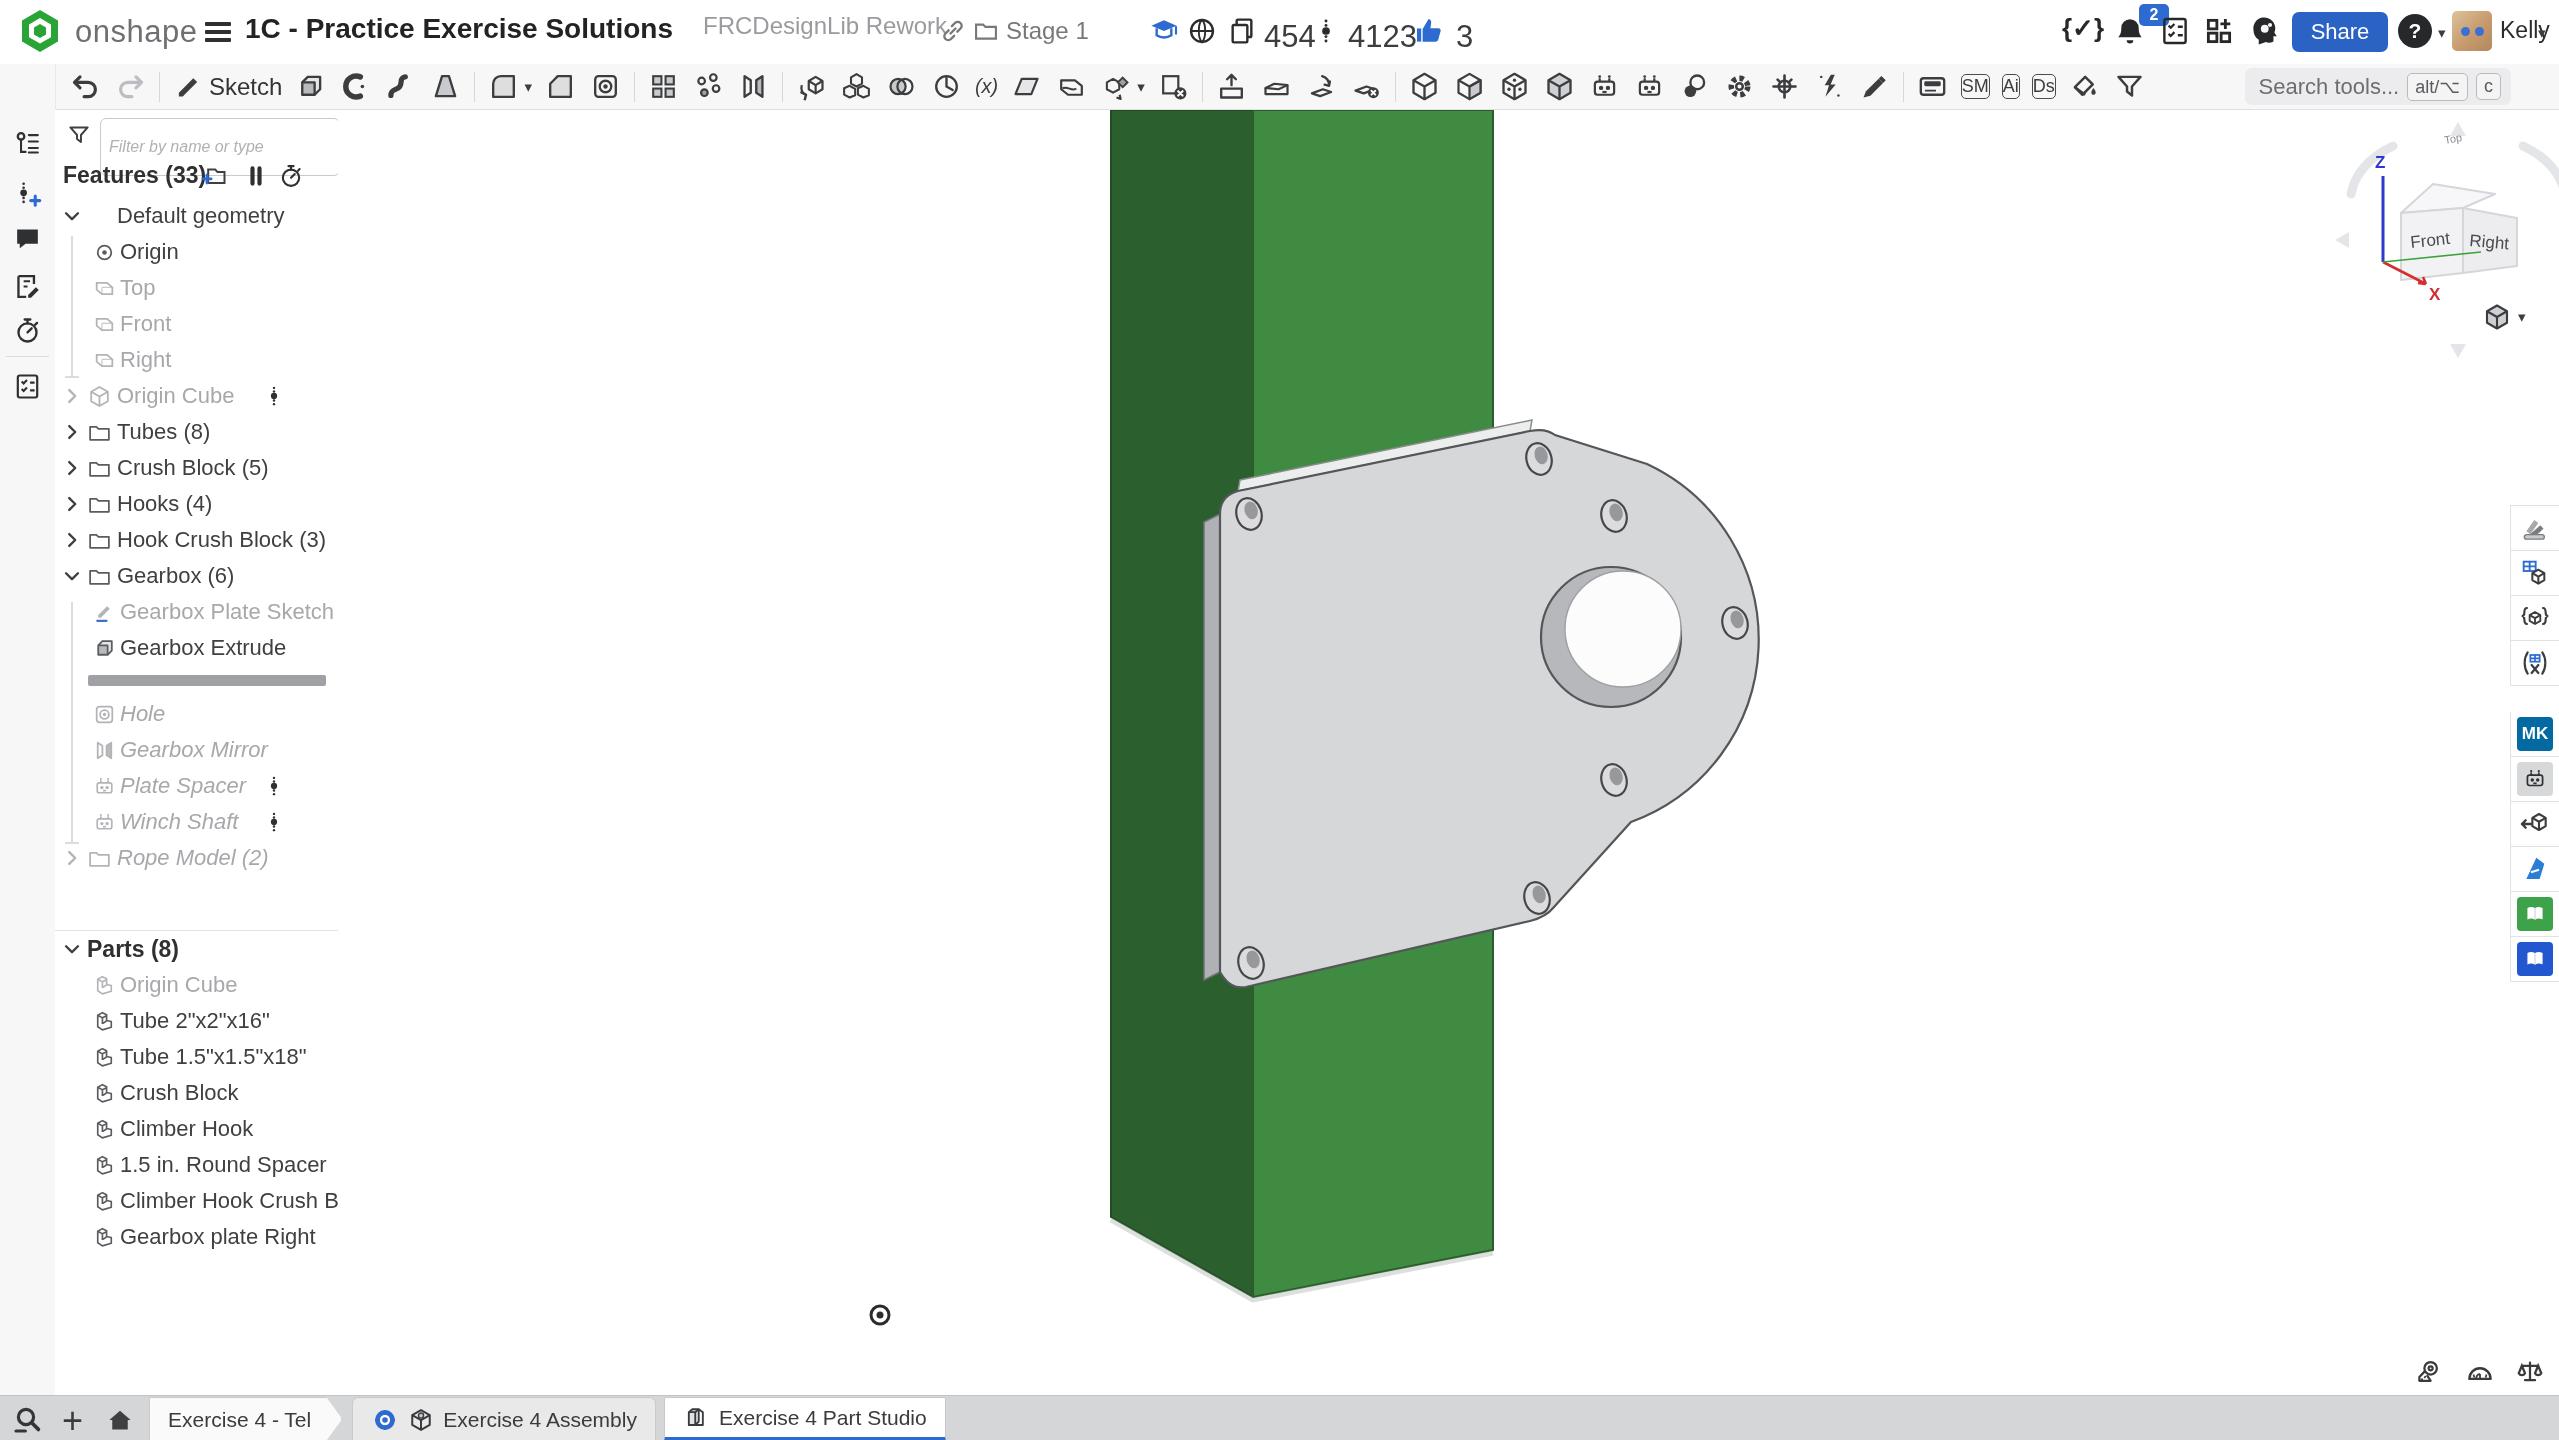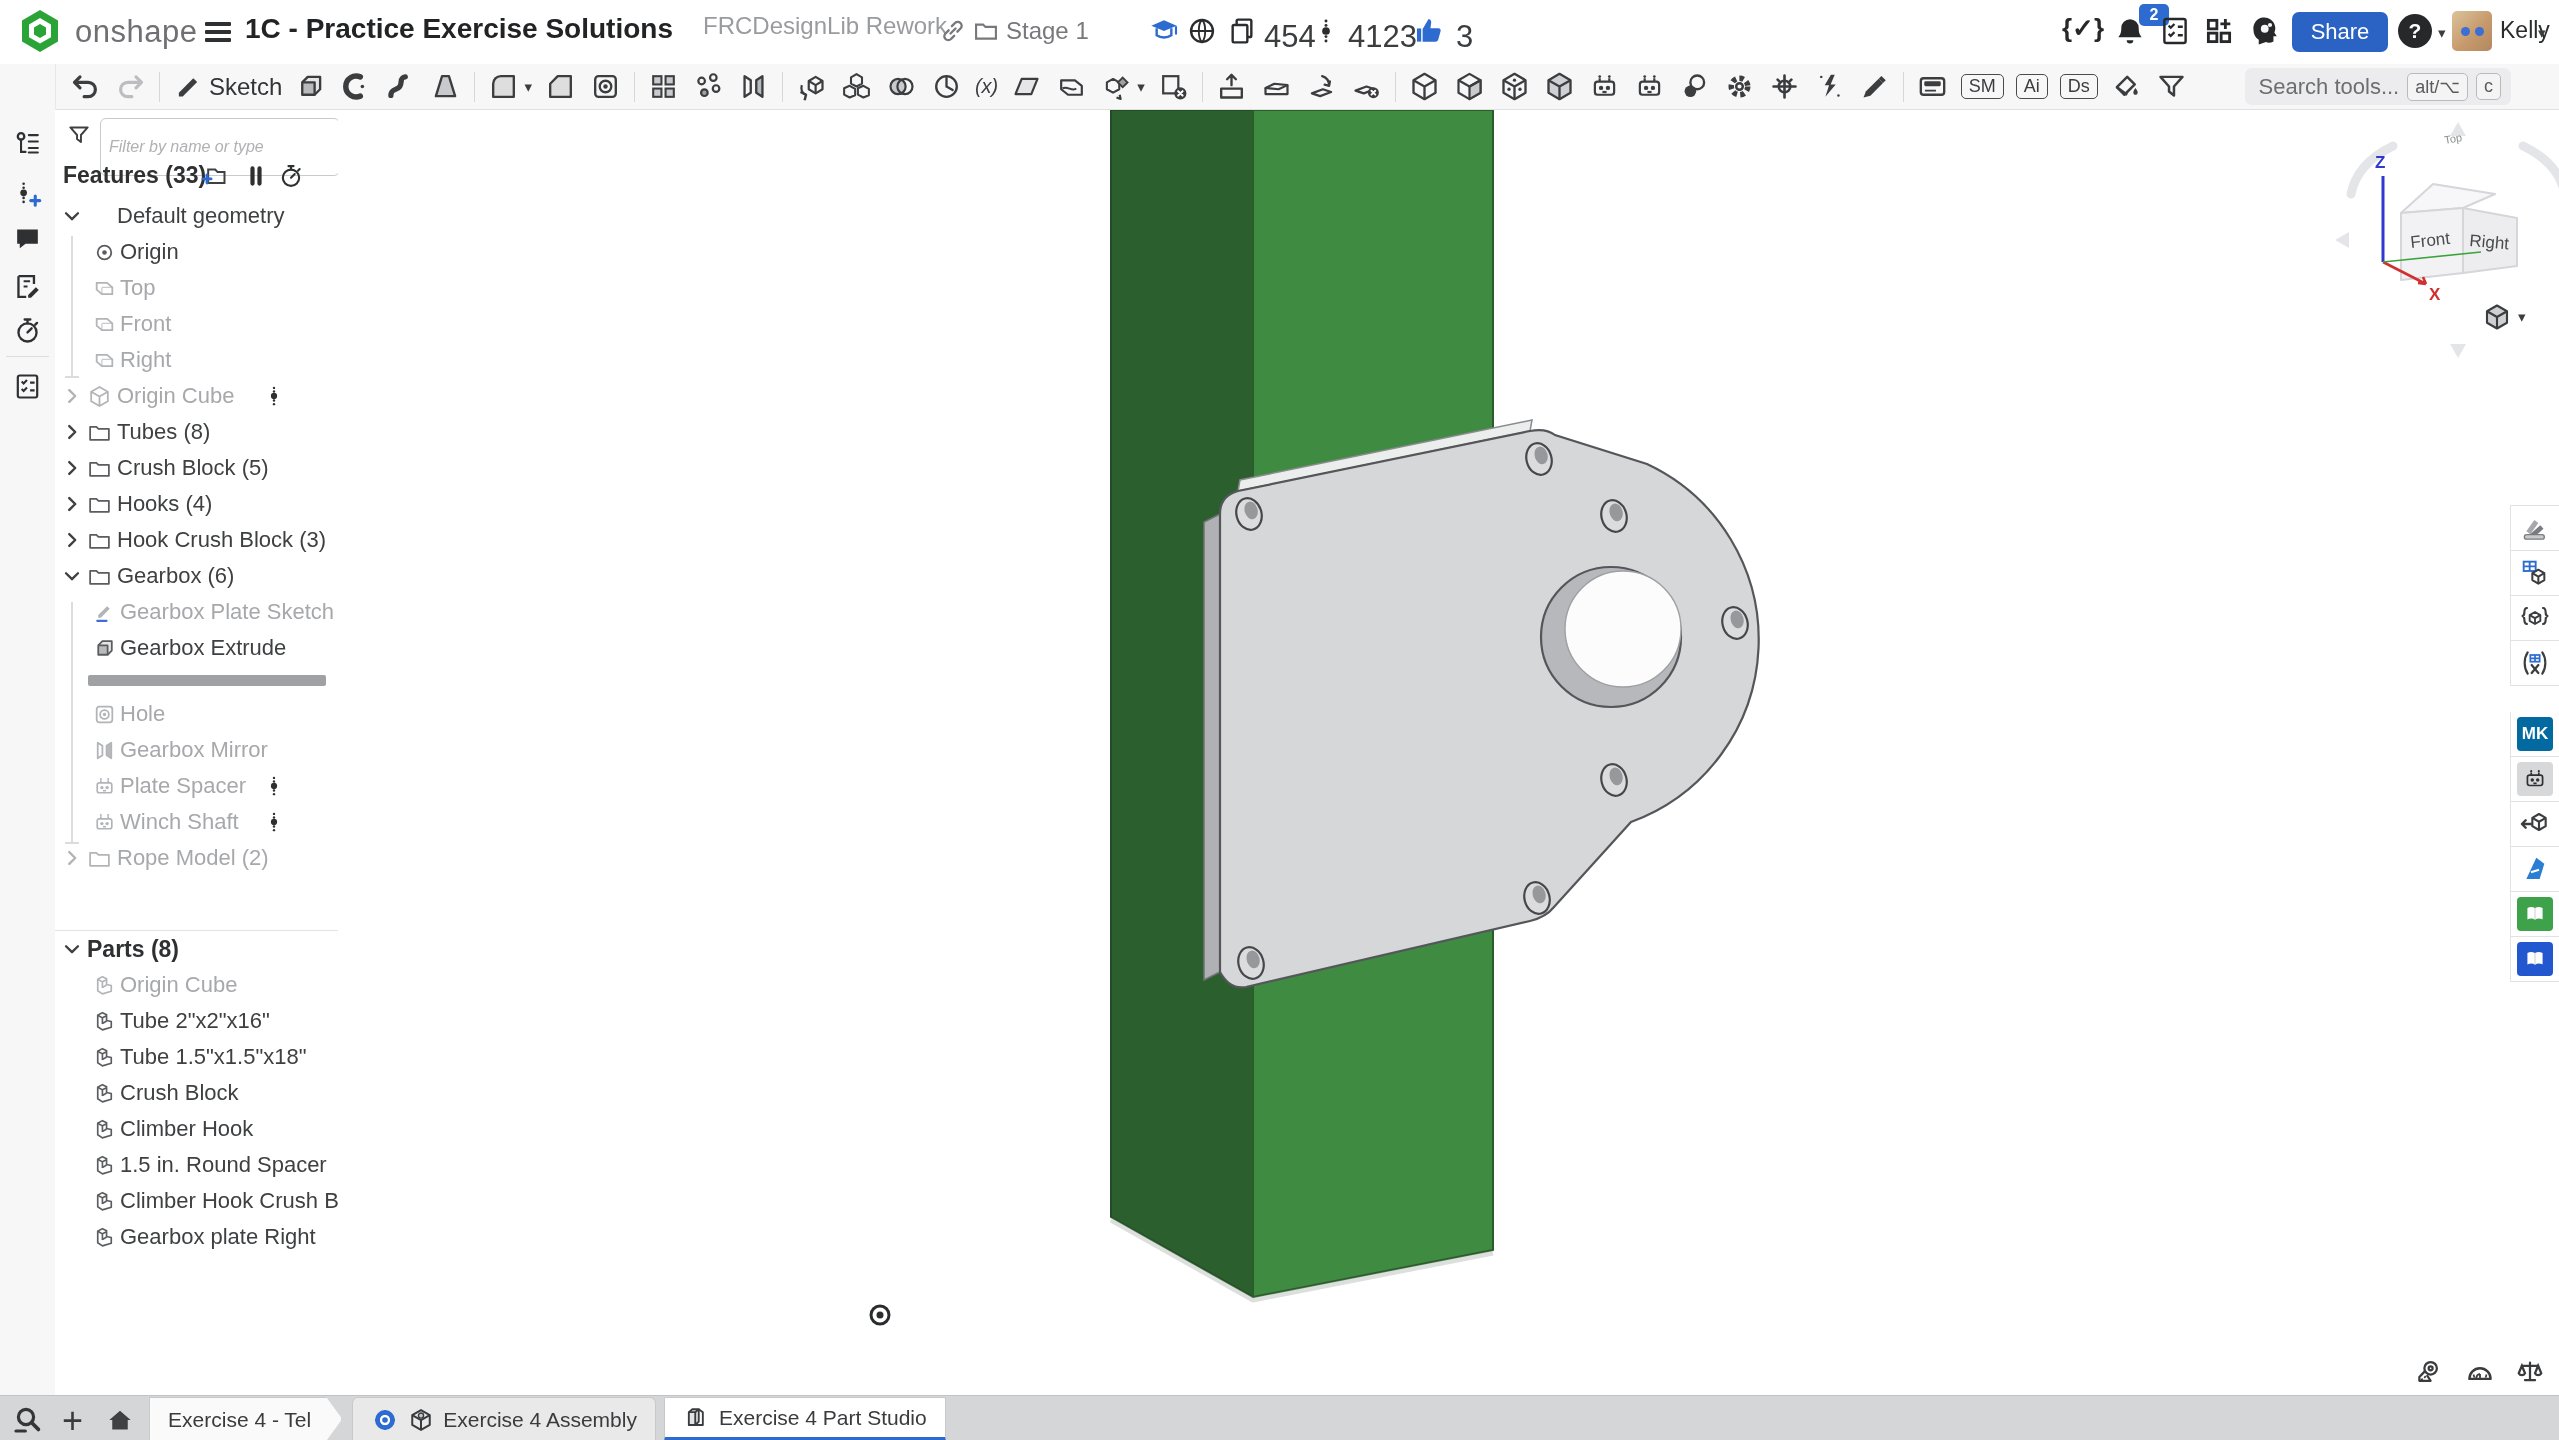--- a/index.html
+++ b/index.html
@@ -28,21 +28,21 @@
   #notif-badge{position:absolute;left:2139px;top:4px;min-width:24px;height:22px;background:#2e6bd0;color:#fff;
     font-size:16px;font-weight:bold;border-radius:5px;text-align:center;line-height:22px;padding:0 3px}
   
   #toolbar{position:absolute;left:55px;top:64px;width:2504px;height:46px;background:#f7f7f8;
     border-bottom:1px solid #e0e0e1;display:flex;align-items:center;gap:12px;padding-left:14px;box-sizing:border-box}
   .titem{display:flex;align-items:center;gap:4px;color:#3c3d3f;cursor:pointer;flex:0 0 auto}
   .titem.dis{color:#bcbdc0}
   .titem .ic{width:33px;height:33px}
   .tdiv{width:1px;height:30px;background:#d7d7d9;flex:0 0 auto}
   .tlabel{font-size:24px;color:#33343б;color:#333436}
-  .boxed{border:1.8px solid #4a4b4e;border-radius:5px;font-size:18px;padding:1px 7px;color:#3c3d3f}
+  .boxed{border:1.8px solid #4a4b4e;border-radius:5px;font-size:18px;padding:1px 0;color:#3c3d3f}
   .plaintx{font-size:20px;font-style:italic;color:#3c3d3f}
   #search-pill{margin-left:auto;margin-right:48px;background:#ececee;border-radius:7px;height:37px;
     display:flex;align-items:center;gap:8px;padding:0 10px 0 14px}
   #search-pill .stx{font-size:22px;color:#6d6e71}
   .kbd{border:1.5px solid #b9babc;background:#f4f4f5;border-radius:5px;font-size:18px;color:#5a5b5e;padding:2px 7px}
   
   #leftrail{position:absolute;left:0;top:64px;width:55px;height:1331px;background:#f7f7f8;border-right:1px solid #e8e8e9}
   .railic{position:absolute;left:12px;width:31px;height:31px;color:#2f3032;cursor:pointer}
   
   #fpanel{position:absolute;left:55px;top:110px;width:283px;height:1285px;background:#fff;border-right:1px solid #d8d9da}
@@ -52,21 +52,21 @@
   #feat-header{position:absolute;left:8px;top:52px;font-size:23px;font-weight:bold;color:#2f3032}
   #parts-wrap .phead{font-size:23px;font-weight:bold;color:#2f3032}
   .trow{position:relative;height:36px;display:flex;align-items:center;font-size:22px;color:#3f4042;cursor:pointer}
   .trow .chev{position:absolute;left:6px;width:22px;height:22px;color:#3f4042}
   .trow .nico{position:absolute;left:32px;width:25px;height:25px;color:#5b5c5f}
   .trow.child .nico{left:37px}
   .trow .lbl{position:absolute;left:62px;white-space:nowrap}
   .trow.child .lbl{left:65px}
   .trow.grey{color:#a7a8ab}
   .trow.grey .nico,.trow.grey .chev{color:#b3b4b7}
-  .trow.ital .lbl{}
+  .trow.ital .lbl{font-style:italic}
   .trow .dots{position:absolute;left:206px;width:26px;height:30px;color:#2f3032}
   .rollback{height:30px;position:relative}
   .rollback .bar{position:absolute;left:33px;top:9px;width:238px;height:11px;background:#a0a1a4;border-radius:2px}
   .guide{position:absolute;width:2px;background:#dcdcde}
   .gtick{position:absolute;height:2px;background:#dcdcde}
   
   #rb-float{position:absolute;left:339px;top:716px;width:44px;height:47px;background:#fff;border:1px solid #c6c7c9;
     border-radius:3px;display:flex;align-items:center;justify-content:center;color:#2f3032;cursor:pointer}
   
   #viewport{position:absolute;left:338px;top:110px;width:2221px;height:1285px;background:#fff;overflow:hidden}

